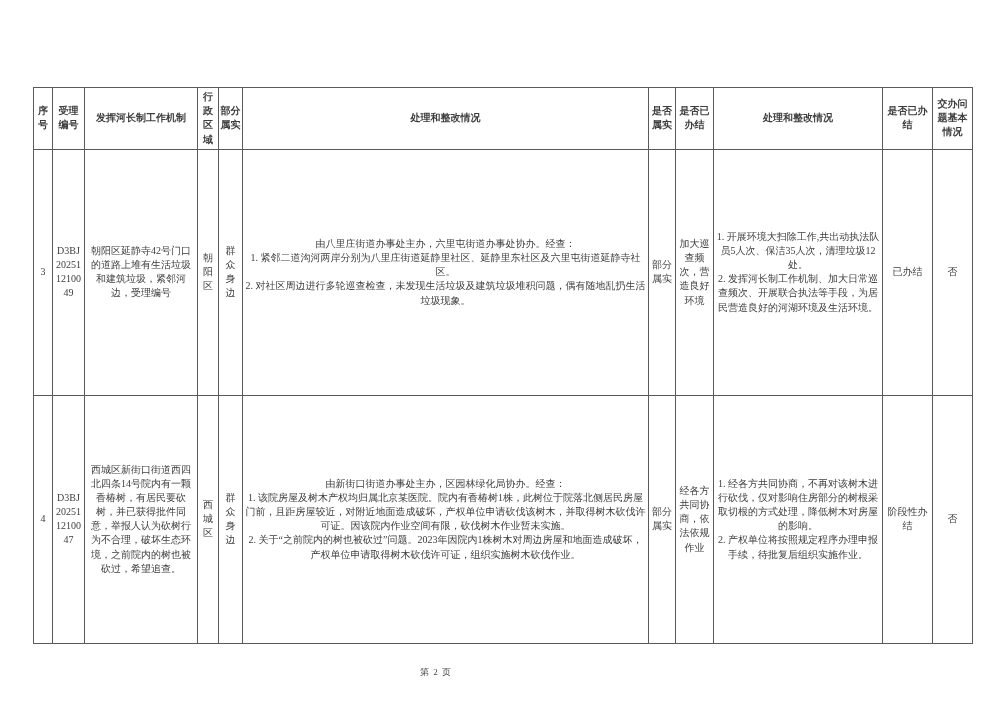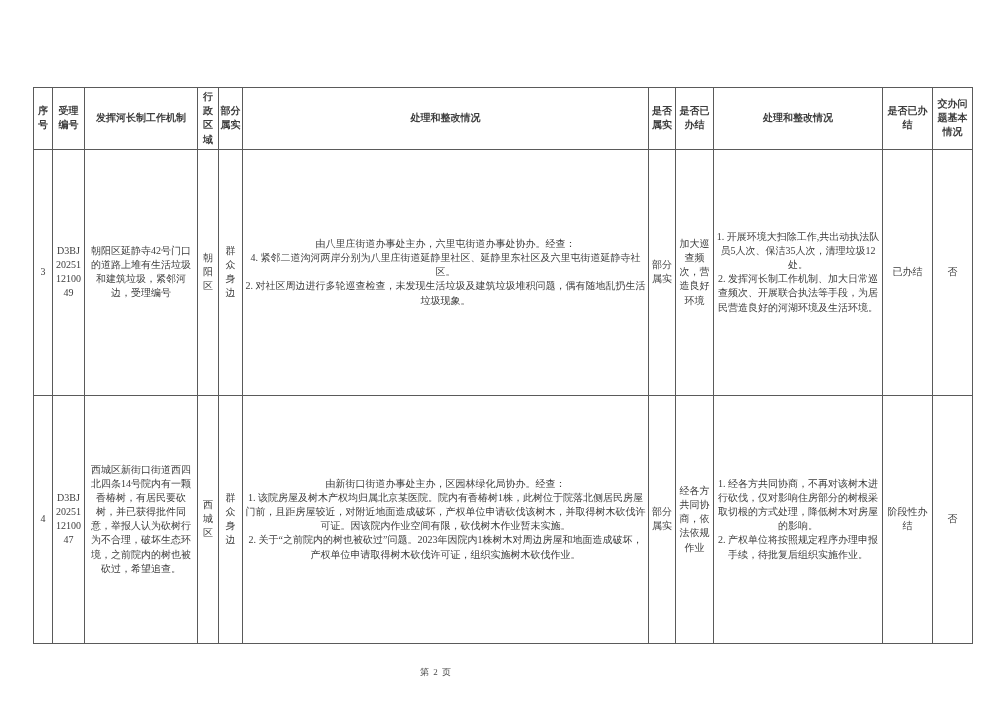--- a/index.html
+++ b/index.html
@@ -116,21 +116,21 @@
       </tr>
     </thead>
     <tbody>
       <tr class="data-row-1">
         <td>3</td>
         <td class="caseno">D3BJ202511210049</td>
         <td class="problem">朝阳区延静寺42号门口的道路上堆有生活垃圾和建筑垃圾，紧邻河边，受理编号</td>
         <td class="vert">朝阳区</td>
         <td class="vert">群众身边</td>
         <td class="longtext">由八里庄街道办事处主办，六里屯街道办事处协办。经查：
-4. 紧邻二道沟河两岸分别为八里庄街道延静里社区、延静里东社区及六里屯街道延静寺社区。
+1. 紧邻二道沟河两岸分别为八里庄街道延静里社区、延静里东社区及六里屯街道延静寺社区。
 2. 对社区周边进行多轮巡查检查，未发现生活垃圾及建筑垃圾堆积问题，偶有随地乱扔生活垃圾现象。</td>
         <td class="verify">部分属实</td>
         <td class="goal">加大巡查频次，营造良好环境</td>
         <td class="longtext">1. 开展环境大扫除工作,共出动执法队员5人次、保洁35人次，清理垃圾12处。
 2. 发挥河长制工作机制、加大日常巡查频次、开展联合执法等手段，为居民营造良好的河湖环境及生活环境。</td>
         <td class="done">已办结</td>
         <td class="resp">否</td>
       </tr>
       <tr class="data-row-2">
         <td>4</td>

